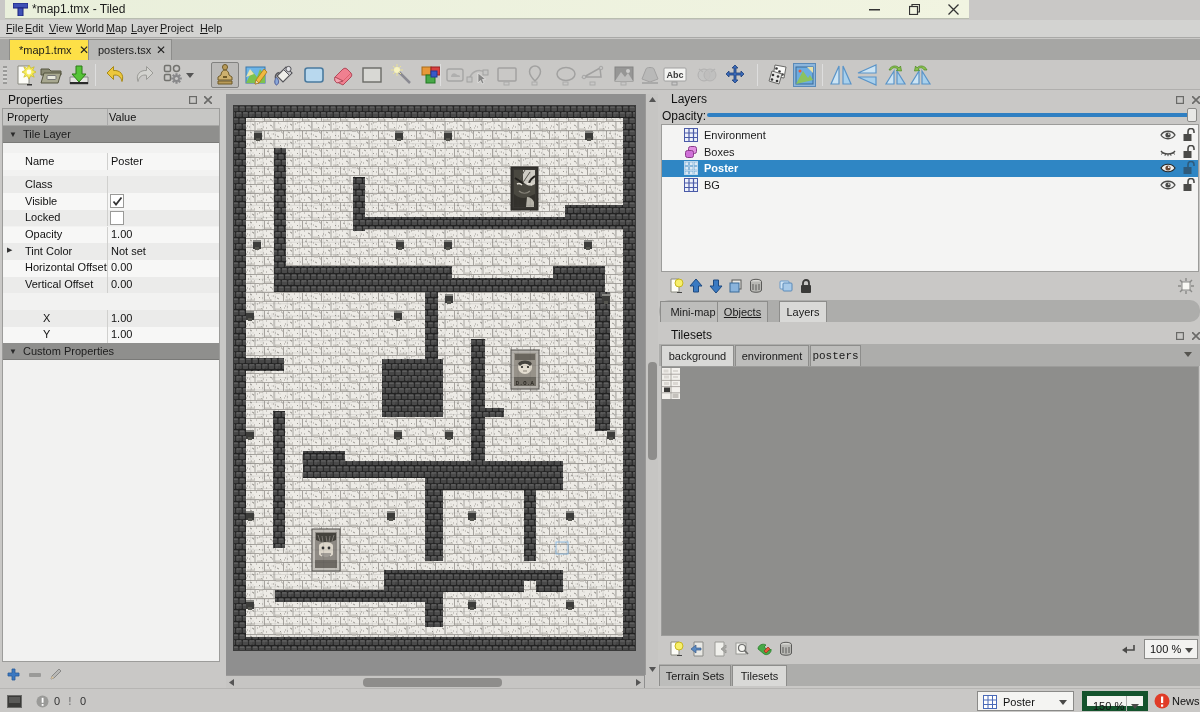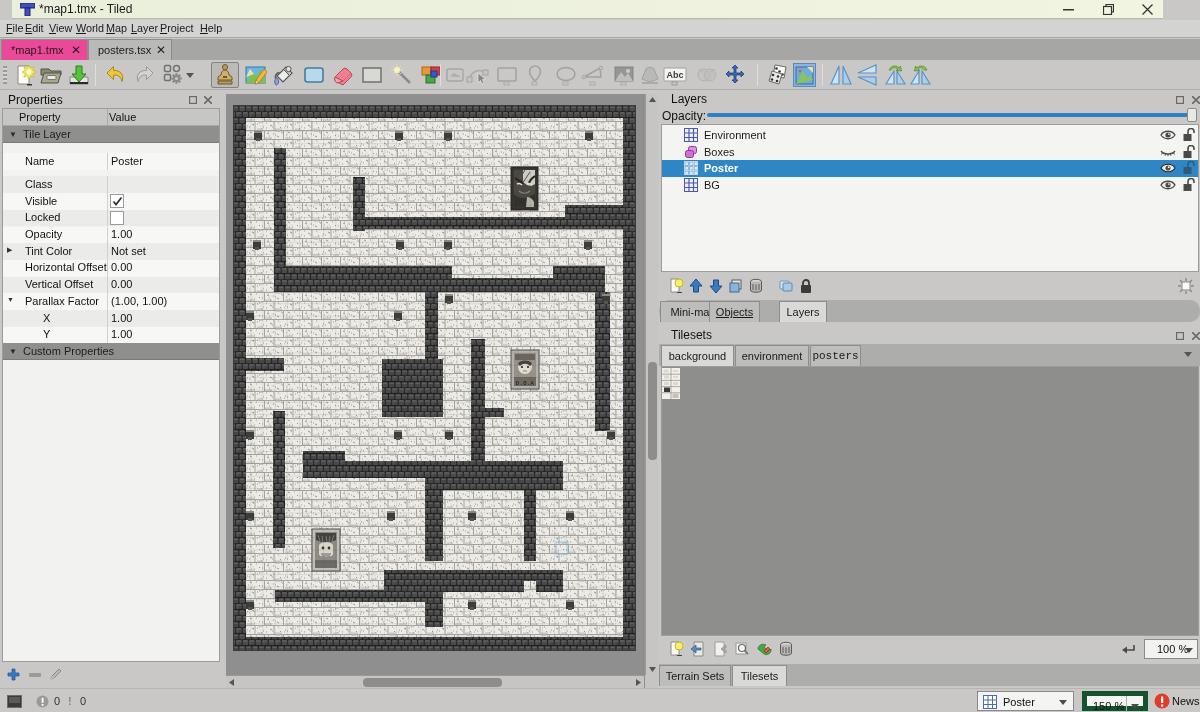--- a/index.html
+++ b/index.html
@@ -1,19 +1,19 @@
 <!DOCTYPE html>
 <html><head>
 <meta charset="utf-8">
 <style>
 * { margin:0; padding:0; box-sizing:border-box; }
 html,body { width:1200px; height:712px; overflow:hidden; font-family:"Liberation Sans",sans-serif; }
 #app { position:relative; width:1200px; height:712px; background:#c9c8c6; font-size:11px; color:#111; }
 
-#titlebar { position:absolute; left:12px; top:0; width:1151px; height:19px; background:linear-gradient(90deg,#e9efdb,#f1f4e1); border-bottom:1px solid #b9bdb0; }
+#titlebar { position:absolute; left:5px; top:0; width:964px; height:19px; background:linear-gradient(90deg,#e9efdb,#f1f4e1); border-bottom:1px solid #b9bdb0; }
 #titlebar .ttext { position:absolute; left:27px; top:2px; font-size:12px; color:#1a1a1a; }
 #winbtns { position:absolute; right:0; top:0; height:19px; }
 
 #menubar { position:absolute; left:0; top:20px; width:1200px; height:18px; background:#d3d3d1; border-bottom:1px solid #a9a9a7; }
 .mitem { position:absolute; top:2px; font-size:10.8px; color:#1a1a1a; }
 .mitem u { text-decoration:underline; }
 
 #doctabs { position:absolute; left:0; top:39px; width:1200px; height:21px; background:#a6a6a4; }
 .dtab { position:absolute; top:0; height:21px; font-size:11px; color:#1a1a1a; }
 
@@ -85,21 +85,21 @@
     <span class="mitem" style="left:6px"><u>F</u>ile</span>
     <span class="mitem" style="left:25px"><u>E</u>dit</span>
     <span class="mitem" style="left:49px"><u>V</u>iew</span>
     <span class="mitem" style="left:76px"><u>W</u>orld</span>
     <span class="mitem" style="left:106px"><u>M</u>ap</span>
     <span class="mitem" style="left:131px"><u>L</u>ayer</span>
     <span class="mitem" style="left:160px"><u>P</u>roject</span>
     <span class="mitem" style="left:200px"><u>H</u>elp</span>
   </div>
   <div id="doctabs">
-    <div class="dtab" style="left:1px;width:87px;background:#ec4899;border:1px solid #8d8d8b;border-bottom:none;">
+    <div class="dtab" style="left:9px;width:87px;background:#fde047;border:1px solid #8d8d8b;border-bottom:none;">
       <span style="position:absolute;left:9px;top:4px;">*map1.tmx</span>
       <span style="position:absolute;left:69px;top:3px;font-size:12px;color:#222;">✕</span>
     </div>
     <div class="dtab" style="left:88px;width:84px;background:#b9b9b7;border:1px solid #8d8d8b;border-bottom:none;">
       <span style="position:absolute;left:9px;top:4px;">posters.tsx</span>
       <span style="position:absolute;left:67px;top:3px;font-size:12px;color:#222;">✕</span>
     </div>
   </div>
   <div id="toolbar">
     <div class="tbhandle" style="left:3px"></div>
@@ -278,21 +278,21 @@
   <div id="proppanel">
     <div style="position:absolute;left:8px;top:3px;font-size:12px;">Properties</div>
     <svg style="position:absolute;left:189px;top:6px" width="8" height="8">
         <rect x="0.5" y="0.5" width="7" height="7" fill="none" stroke="#6a6a68" stroke-width="1.4"></rect>
       </svg>
     <svg style="position:absolute;left:204px;top:6px" width="8" height="8">
         <path d="M0 0 8 8M8 0 0 8" stroke="#6a6a68" stroke-width="1.6"></path>
       </svg>
     <div id="proptable">
       <div class="phead">
-          <span style="position:absolute;left:16px;top:2px">Property</span>
+          <span style="position:absolute;left:4px;top:2px">Property</span>
           <span style="position:absolute;left:106px;top:2px">Value</span>
           <div style="position:absolute;left:104px;top:0;width:1px;height:16px;background:#aaa"></div>
         </div>
       <div class="pgroup" style="top:17px;"><span class="tri">▼</span><span style="margin-left:20px">Tile Layer</span></div>
       <div class="prow alt" style="top:44px;">
           <span class="pl" style="color:#8a8a8a">ID</span>
           <span class="pv" style="color:#8a8a8a">2</span>
         </div>
       <div class="prow" style="top:44px;text-align:right;">
           <span class="pl">Name</span>
@@ -320,25 +320,20 @@
           <span class="pl">Tint Color</span>
           <span class="pv">Not set</span>
         </div>
       <div class="prow" style="top:150.9px;">
           <span class="pl">Horizontal Offset</span>
           <span class="pv">0.00</span>
         </div>
       <div class="prow alt" style="top:167.6px;">
           <span class="pl">Vertical Offset</span>
           <span class="pv">0.00</span>
-        </div>
-      <div class="prow" style="top:184.3px;">
-          <span class="tri2">▼</span>
-          <span class="pl">Parallax Factor</span>
-          <span class="pv">(1.00, 1.00)</span>
         </div>
       <div class="prow alt" style="top:201px;">
           <span class="pl" style="left:40px">X</span>
           <span class="pv">1.00</span>
         </div>
       <div class="prow" style="top:217.7px;">
           <span class="pl" style="left:40px">Y</span>
           <span class="pv">1.00</span>
         </div>
       <div class="pgroup" style="top:234.4px;"><span class="tri">▼</span><span style="margin-left:20px">Custom Properties</span></div>
@@ -618,21 +613,21 @@
           <path d="M5 7 V5 a3 3 0 0 1 6 0 v2" fill="none" stroke="#3a3a38" stroke-width="1.8"></path>
           <rect x="3" y="7" width="10" height="8" rx="1" fill="#3a3a38"></rect>
         </svg>
       <svg class="lti" style="left:519px" viewBox="0 0 16 16">
           <rect x="4" y="4" width="8" height="8" fill="#f8f8f4" stroke="#8a8a88"></rect>
           <path d="M8 0v3M8 13v3M0 8h3M13 8h3M2 2l2.2 2.2M11.8 11.8 14 14M14 2l-2.2 2.2M4.2 11.8 2 14" stroke="#8a8a88" stroke-width="1.4"></path>
         </svg>
     </div>
     <div class="ptabs" style="top:210px;border-radius:10px;">
       <div class="ptab" style="left:1px;width:66px;">Mini-map</div>
-      <div class="ptab" style="left:50px;width:51px;text-decoration:underline;">Objects</div>
+      <div class="ptab" style="left:58px;width:51px;text-decoration:underline;">Objects</div>
       <div class="ptab active" style="left:120px;width:48px;">Layers</div>
     </div>
 
     <div style="position:absolute;left:12px;top:238px;font-size:12px;">Tilesets</div>
     <svg style="position:absolute;left:517px;top:242px" width="8" height="8">
         <rect x="0.5" y="0.5" width="7" height="7" fill="none" stroke="#6a6a68" stroke-width="1.4"></rect>
       </svg>
     <svg style="position:absolute;left:533px;top:242px" width="8" height="8">
         <path d="M0 0 8 8M8 0 0 8" stroke="#6a6a68" stroke-width="1.6"></path>
       </svg>
@@ -679,21 +674,21 @@
       <svg class="lti" style="left:119px;top:3px" viewBox="0 0 16 16">
           <ellipse cx="8" cy="3.5" rx="5.5" ry="2.2" fill="#d8d8d4" stroke="#5a5a58"></ellipse>
           <path d="M2.5 3.5 V12 c0 3 11 3 11 0 V3.5" fill="#b8b8b4" stroke="#5a5a58"></path>
           <path d="M5 6v6M8 6.5v6M11 6v6" stroke="#5a5a58"></path>
         </svg>
       <svg style="position:absolute;left:463px;top:7px" width="14" height="10" viewBox="0 0 14 10">
           <path d="M12 0 v5 H3" fill="none" stroke="#4a4a48" stroke-width="1.6"></path>
           <path d="M5 1.5 0 5l5 3.5z" fill="#4a4a48"></path>
         </svg>
       <div style="position:absolute;left:485px;top:1px;width:54px;height:20px;background:#f2f2f0;border:1px solid #8a8a88;">
-        <span style="position:absolute;left:5px;top:3px;font-size:11px;margin-left:7px;">100 %</span>
+        <span style="position:absolute;left:5px;top:3px;font-size:11px;">100 %</span>
         <svg style="position:absolute;right:4px;top:8px" width="8" height="5">
             <path d="M0 0h8L4 5z" fill="#4a4a48"></path>
           </svg>
       </div>
     </div>
     <div class="ptabs" style="top:574px;">
       <div class="ptab" style="left:0px;width:72px;">Terrain Sets</div>
       <div class="ptab active" style="left:73px;width:55px;">Tilesets</div>
     </div>
   </div>

